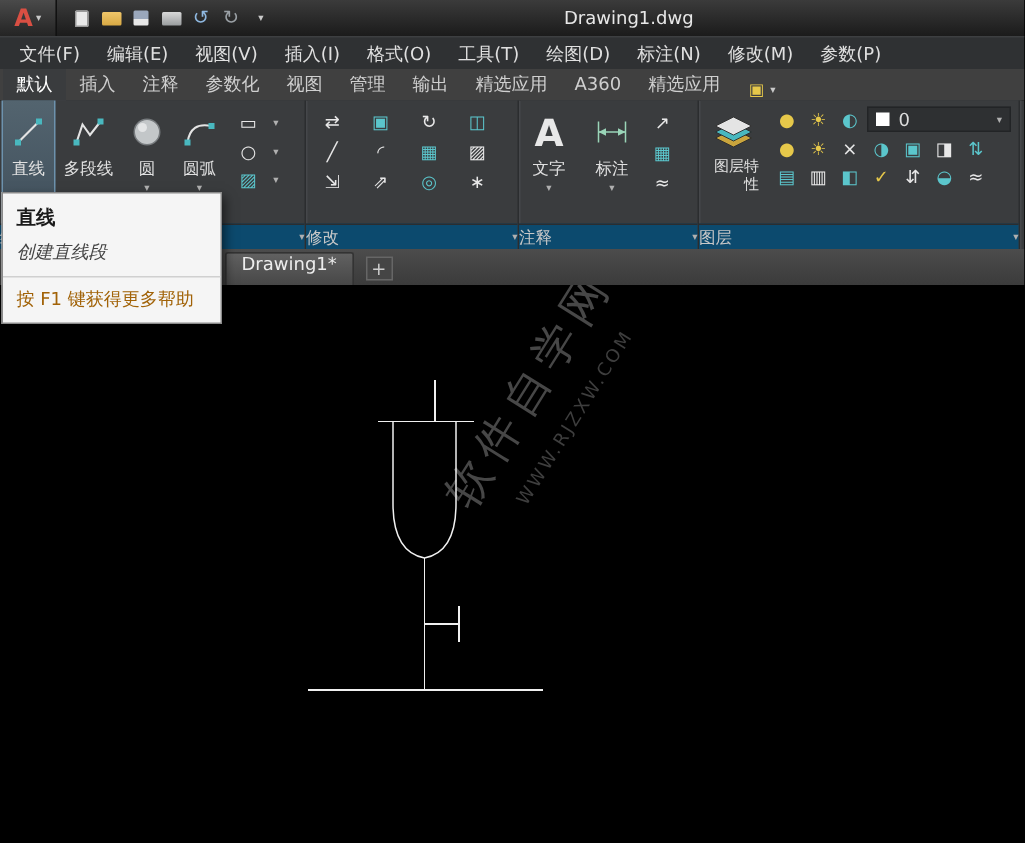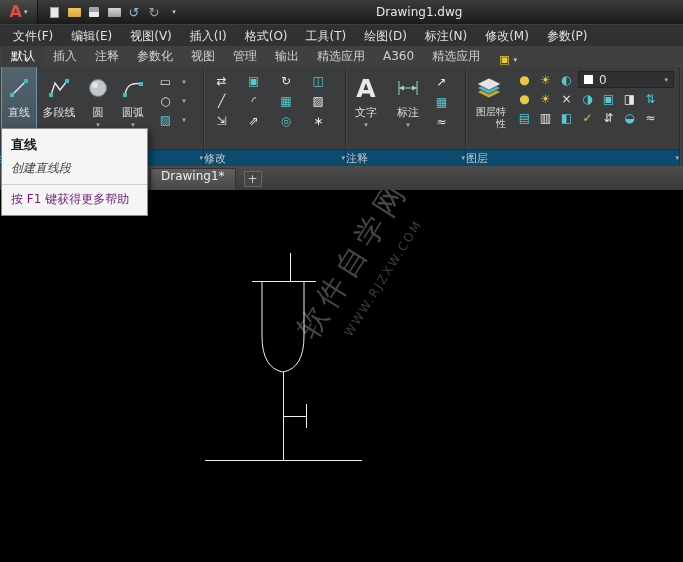--- a/index.html
+++ b/index.html
@@ -76,21 +76,21 @@
   .wm1 { font-size:30px; letter-spacing:6px; color:#474747; white-space:nowrap; }
   .wm2 { font-size:12px; letter-spacing:2px; color:#3e3e3e; white-space:nowrap; }
 
   
   .tooltip { position:absolute; left:1px; top:128px; width:147px; background:#f5f5f5; border:1px solid #8a8a8a; box-shadow:2px 3px 7px rgba(0,0,0,.55); z-index:60; color:#333; }
   .tt-head { padding:7px 9px 7px; }
   .tt-title { font-weight:bold; font-size:13px; color:#1a1a1a; }
   .tt-desc { margin-top:6px; font-size:12px; color:#444;font-style:italic; }
   .tt-cmd { border-top:1px solid #d0d0d0; padding:5px 9px; display:flex; align-items:center; gap:7px; font-weight:bold; font-size:12px; color:#1a1a1a; }
   .cmd-ico { width:14px; height:14px; border:1px solid #222; background:linear-gradient(135deg,#2e2e2e 44%,#ffffff 48%,#ffffff 54%,#2e2e2e 58%); flex:none; }
-  .tt-help { border-top:1px solid #d0d0d0; padding:6px 9px 7px; font-size:12px; color:#701a75; }
+  .tt-help { border-top:1px solid #d0d0d0; padding:6px 9px 7px; font-size:12px; color:#a16207; }
 </style>
 </head>
 <body>
 
 <div class="titlebar">
   <div class="logo-btn">
     <span class="logo-a">A</span>
     <span class="tiny-caret">▾</span>
   </div>
   <div class="qat">

